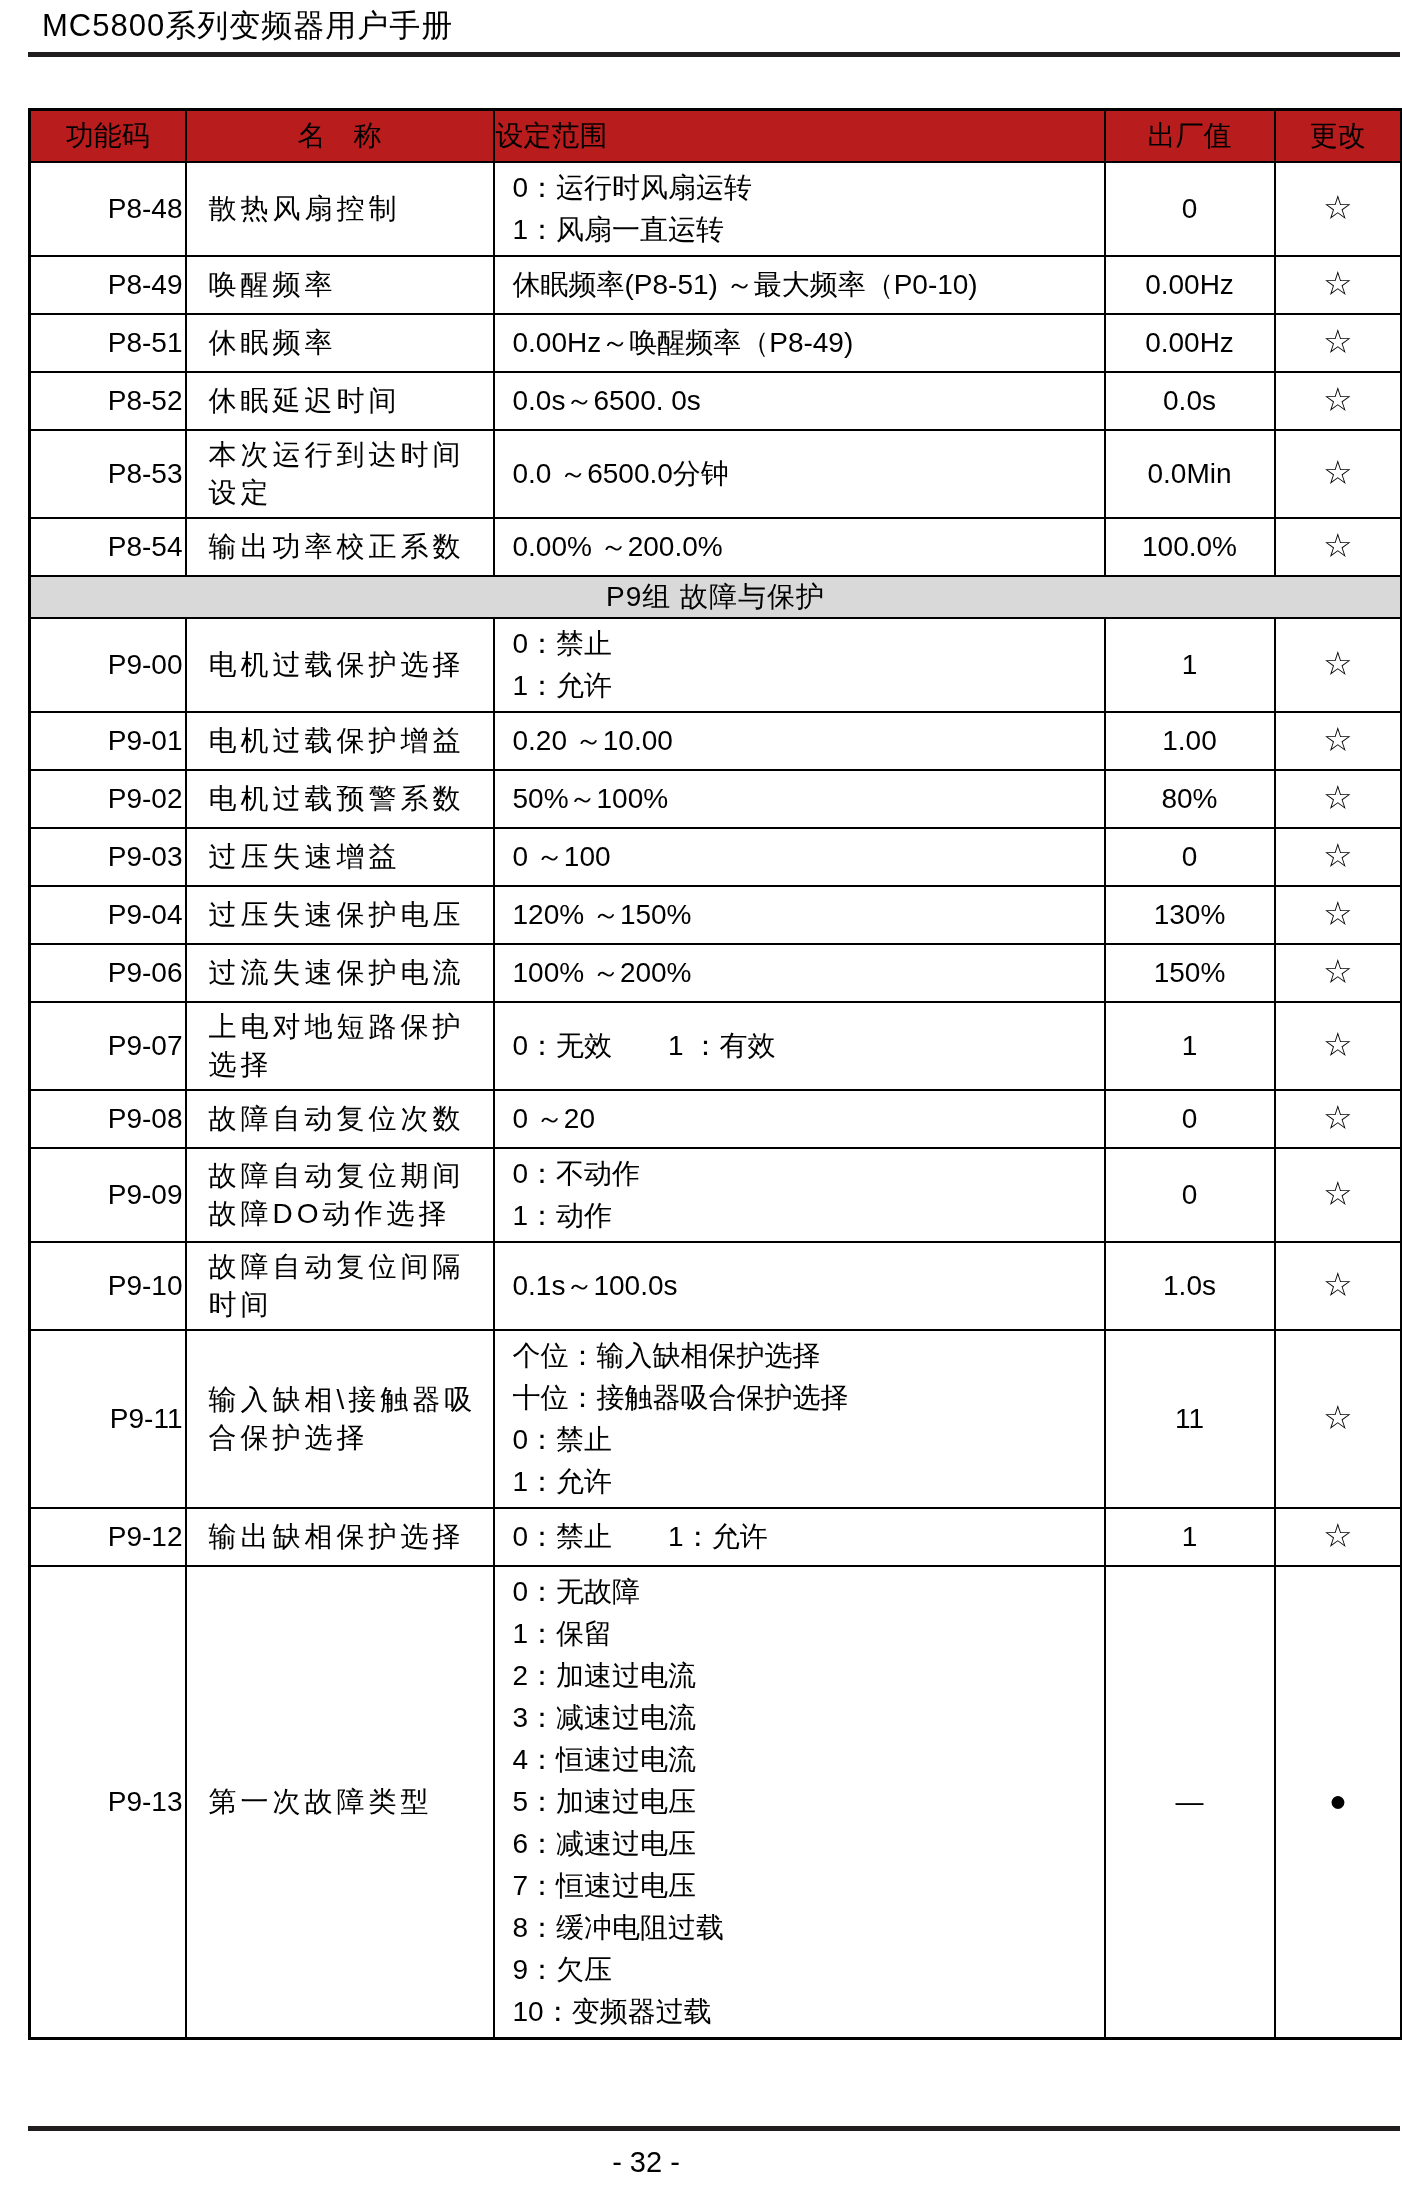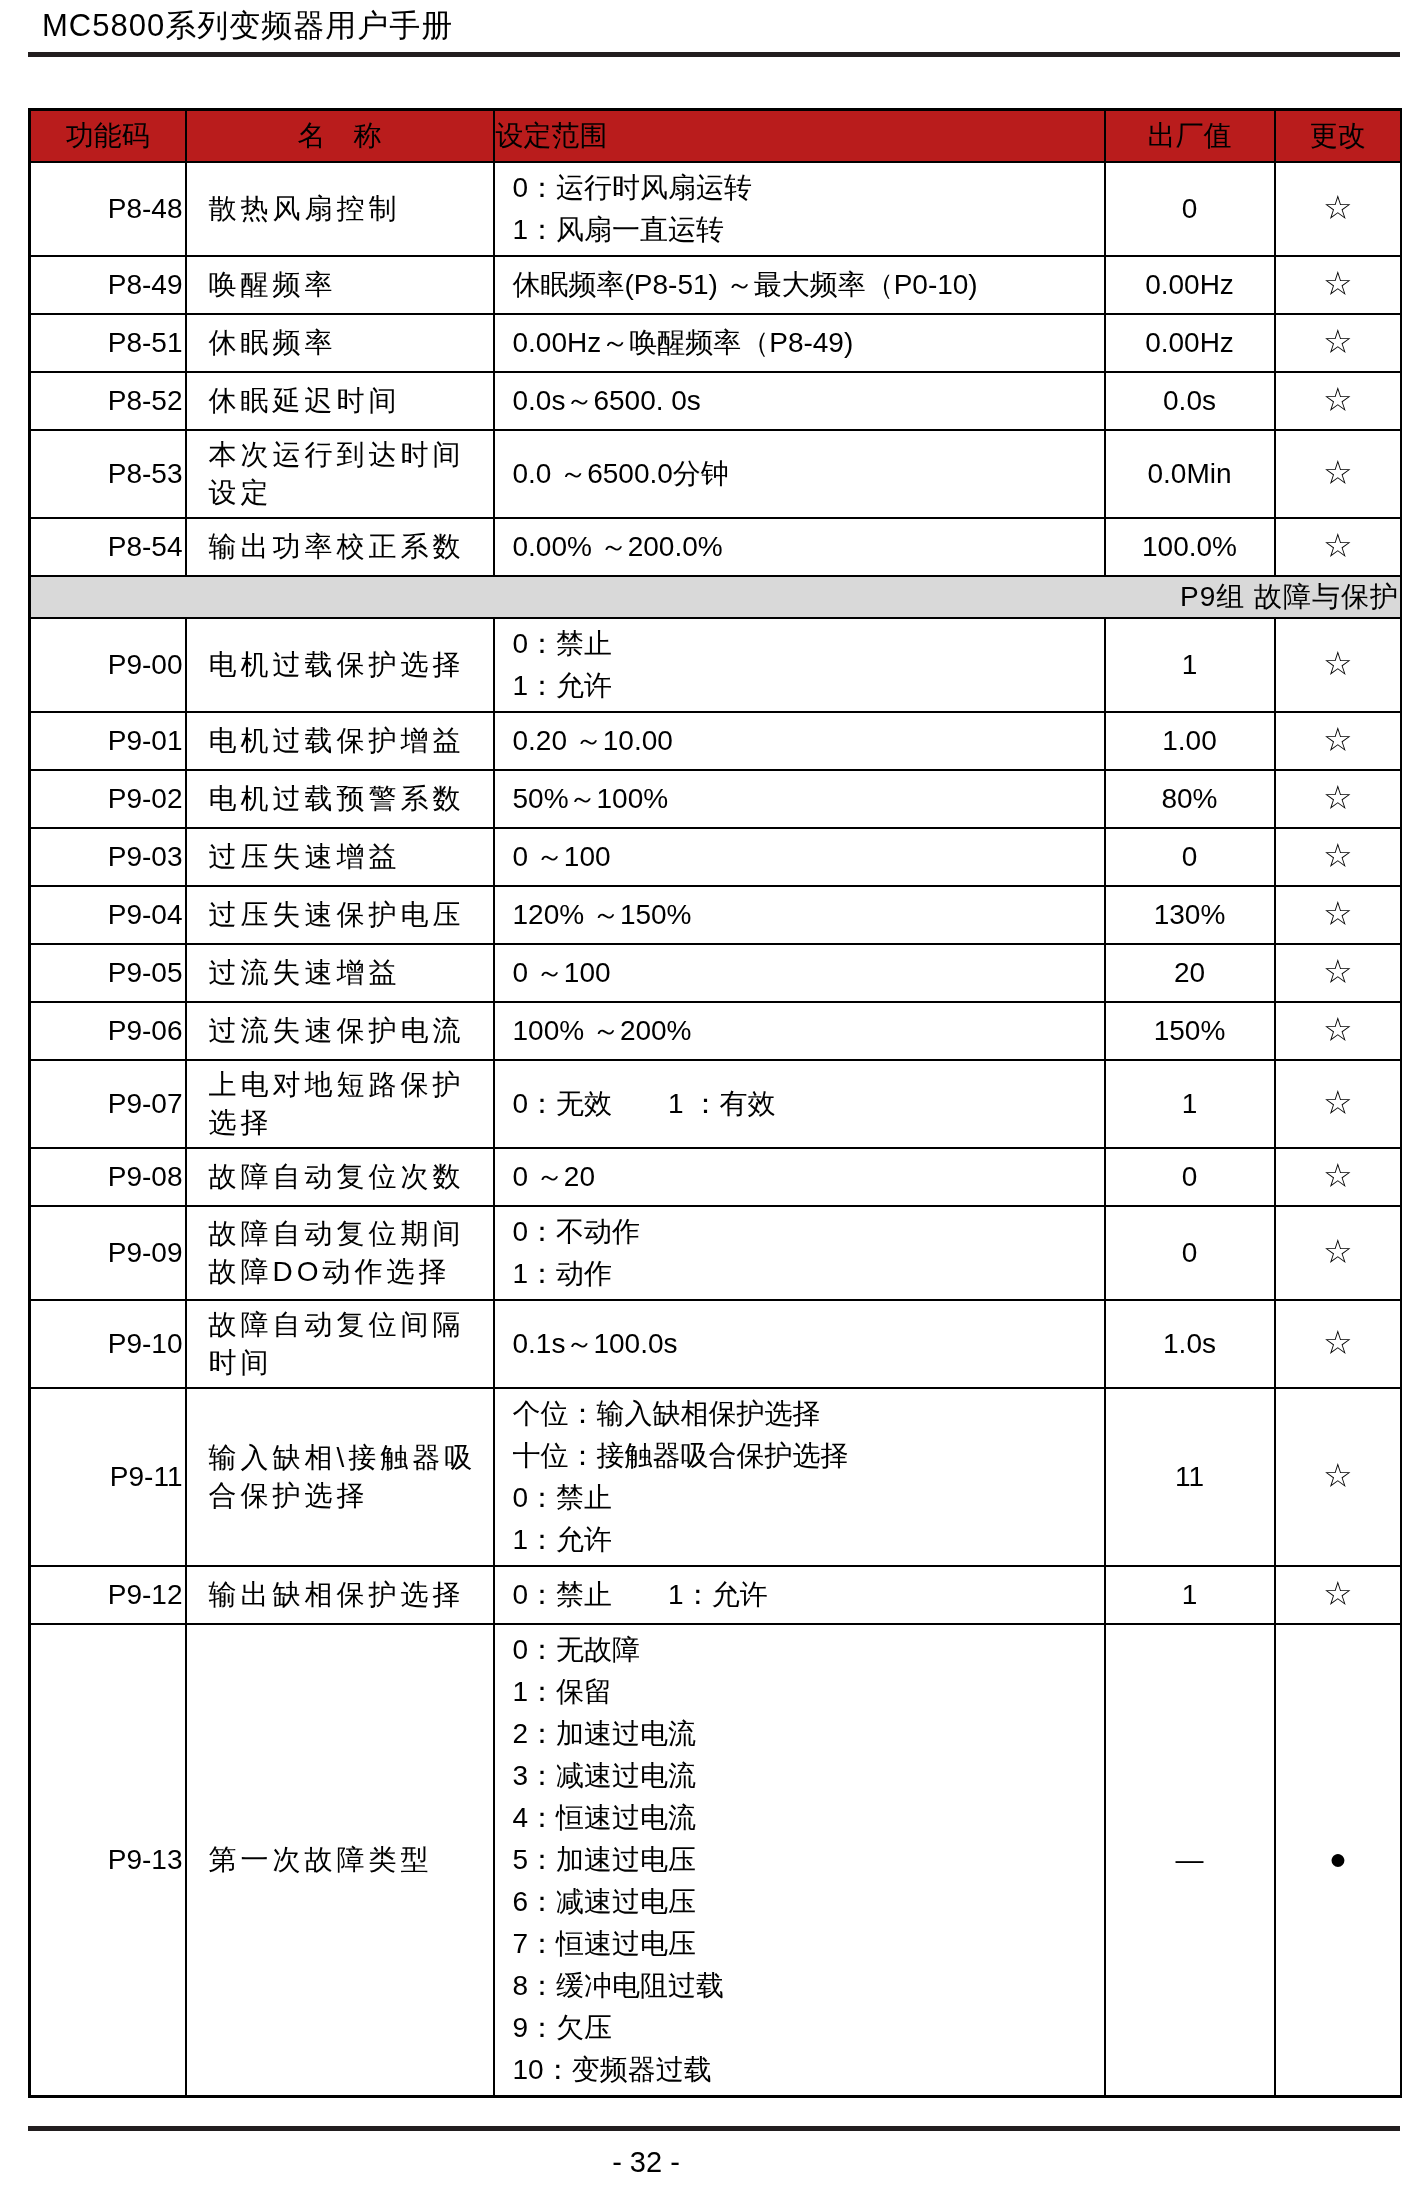--- a/index.html
+++ b/index.html
@@ -51,21 +51,21 @@
   td.range-cell  { text-align: left; padding: 4px 8px 4px 18px; line-height: 42px; }
   td.range-cell .range-line { white-space: nowrap; }
   td.default-cell{ text-align: center; padding: 3px 2px; }
   td.change-cell { text-align: center; padding: 0 2px; }
 
   .glyph-star { font-size: 33px; line-height: 1; display: inline-block; }
   .glyph-dot  { font-size: 30px; line-height: 1; display: inline-block; }
 
   tr.group-row td {
     background: #d9d9d9;
-    text-align: right;
+    text-align: center;
     height: 32px;
     font-size: 28px;
     letter-spacing: 1px;
   }
 
   .footer-rule {
     position: absolute; top: 2126px; left: 28px;
     width: 1372px; height: 5px; background: #221e1f;
   }
   .page-number {
@@ -195,29 +195,20 @@
       <tr>
         <td class="code-cell">P9-04</td>
         <td class="name-cell">过压失速保护电压</td>
         <td class="range-cell">
           <div class="range-line">120% ～150%</div>
         </td>
         <td class="default-cell">130%</td>
         <td class="change-cell"><span class="glyph-star">☆</span></td>
       </tr>
       <tr>
-        <td class="code-cell">P9-05</td>
-        <td class="name-cell">过流失速增益</td>
-        <td class="range-cell">
-          <div class="range-line">0 ～100</div>
-        </td>
-        <td class="default-cell">20</td>
-        <td class="change-cell"><span class="glyph-star">☆</span></td>
-      </tr>
-      <tr>
         <td class="code-cell">P9-06</td>
         <td class="name-cell">过流失速保护电流</td>
         <td class="range-cell">
           <div class="range-line">100% ～200%</div>
         </td>
         <td class="default-cell">150%</td>
         <td class="change-cell"><span class="glyph-star">☆</span></td>
       </tr>
       <tr>
         <td class="code-cell">P9-07</td>

